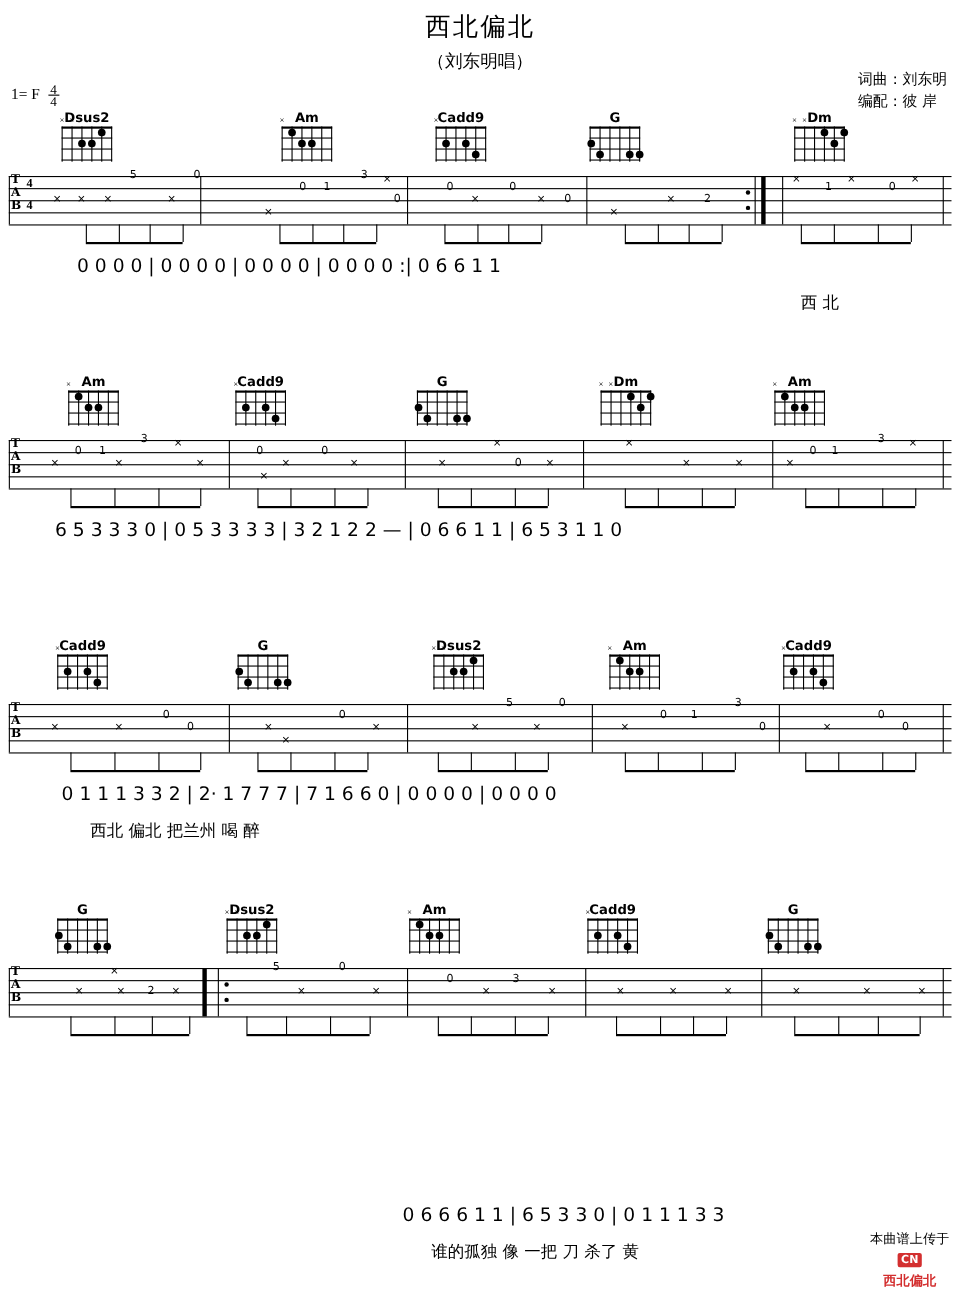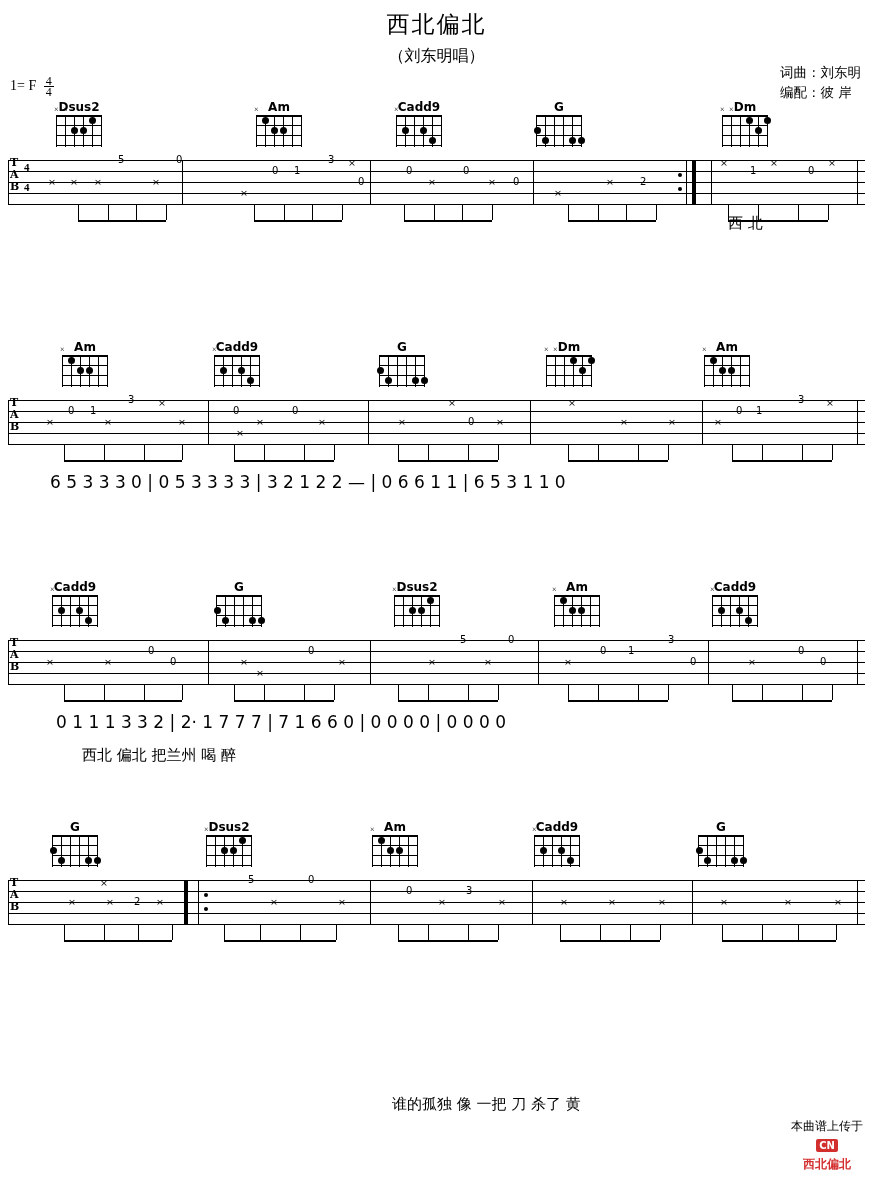--- a/index.html
+++ b/index.html
@@ -286,20 +286,23 @@
       <span style="top:-4px;">T</span>
       <span style="top:8px;">A</span>
       <span style="top:20px;">B</span>
     </div>
     <div class="tsig">
       <span class="n">4</span>
       <span class="d">4</span>
     </div>
   </div>
 
+  <div class="numrow" style="margin-top:18px;">
+    <span class="n" style="left:70px;">0 0 0 0 | 0 0 0 0 | 0 0 0 0 | 0 0 0 0 :| 0 6 6 1 1</span>
+  </div>
   <div class="lyricrow">
     <span style="left:728px;">西 北</span>
   </div>
 </div>
 
 <div class="system" style="position:absolute; left:0; top:340px; width:873px;">
   <div class="chordrow">
     <div class="chordbox" style="left:58px;">
       <div class="cname">Am</div>
       <div class="grid">
@@ -811,20 +814,23 @@
     <div class="tabletters">
       <span style="top:-4px;">T</span>
       <span style="top:8px;">A</span>
       <span style="top:20px;">B</span>
     </div>
   </div>
 
 </div>
 
 <div class="system" style="position:absolute; left:0; top:1095px; width:873px;">
+  <div class="numrow">
+    <span class="n" style="left:366px;">0 6 6 6 1 1 | 6 5 3 3 0 | 0 1 1 1 3 3</span>
+  </div>
   <div class="lyricrow">
     <span style="left:392px;">谁的孤独 像 一把 刀 杀了 黄</span>
   </div>
 </div>
 
 <div class="footer">
   <span>本曲谱上传于</span>
   <span class="logo">CN</span>
   <span class="site">西北偏北</span>
 </div>

